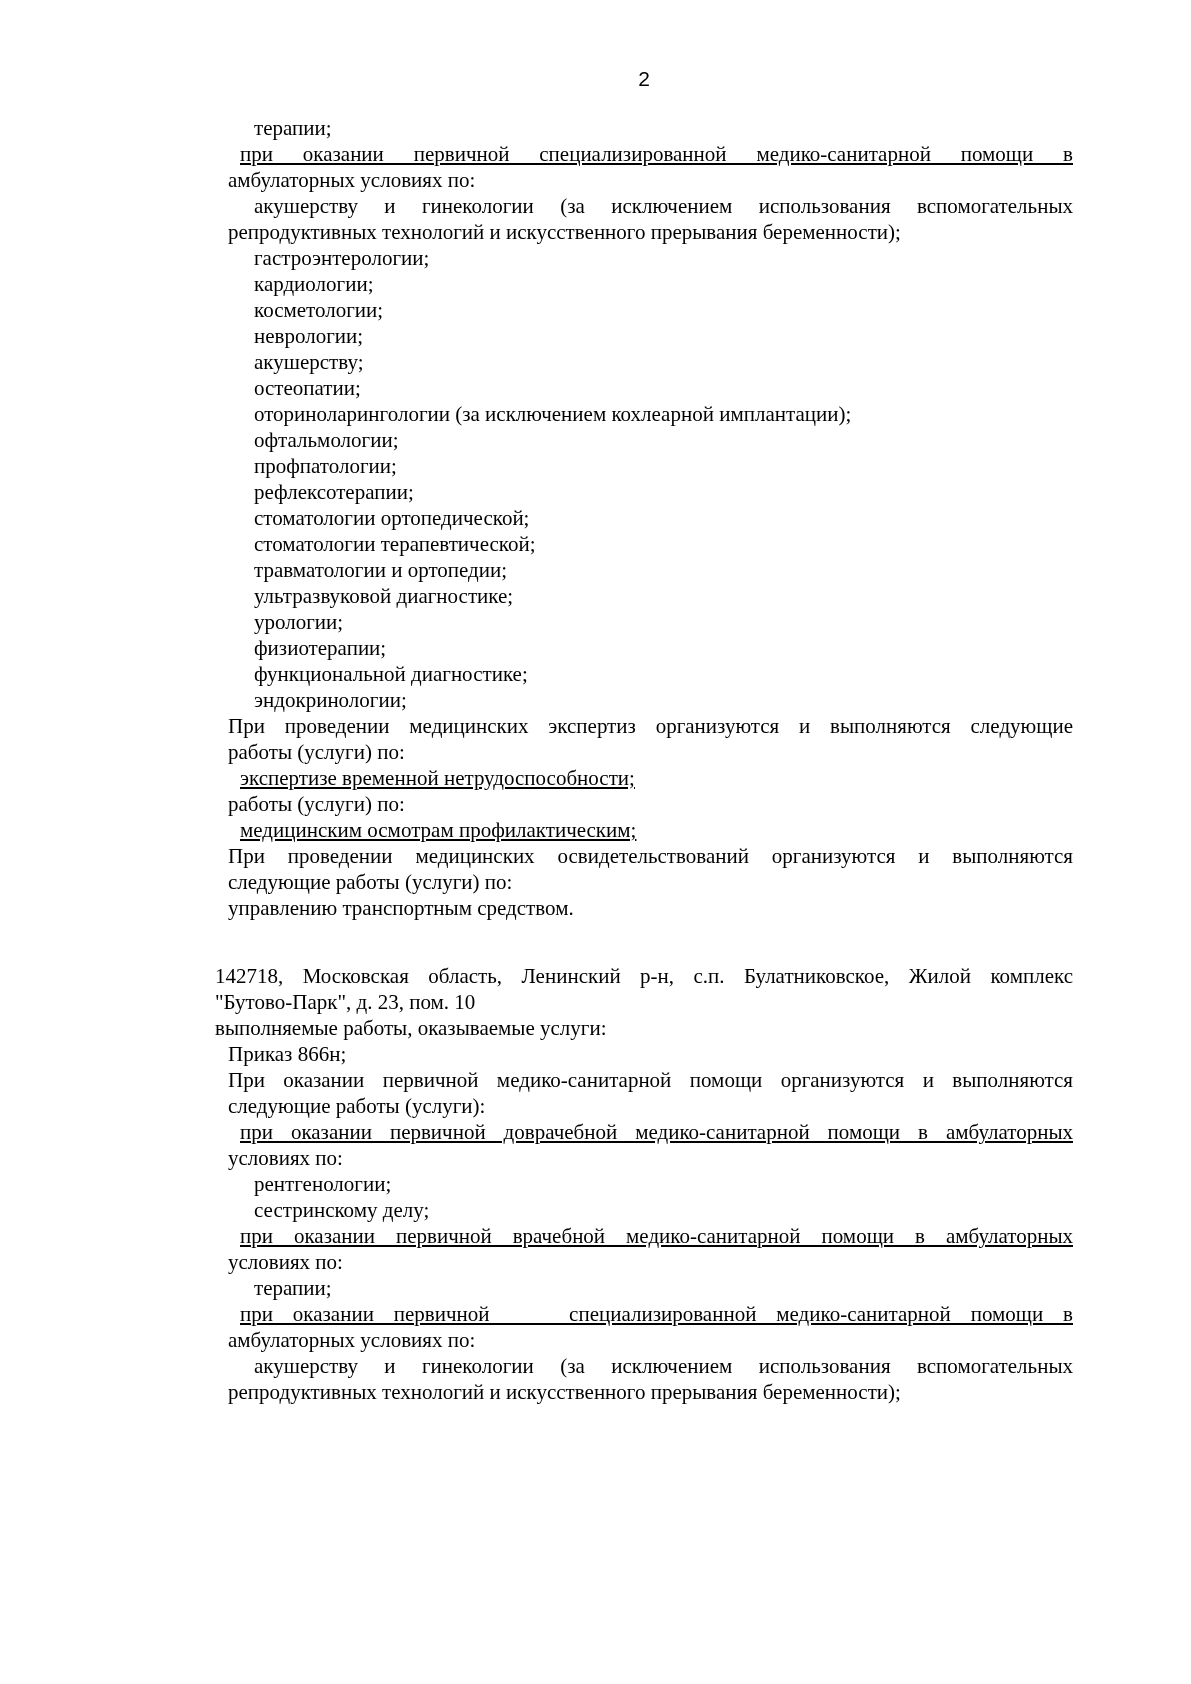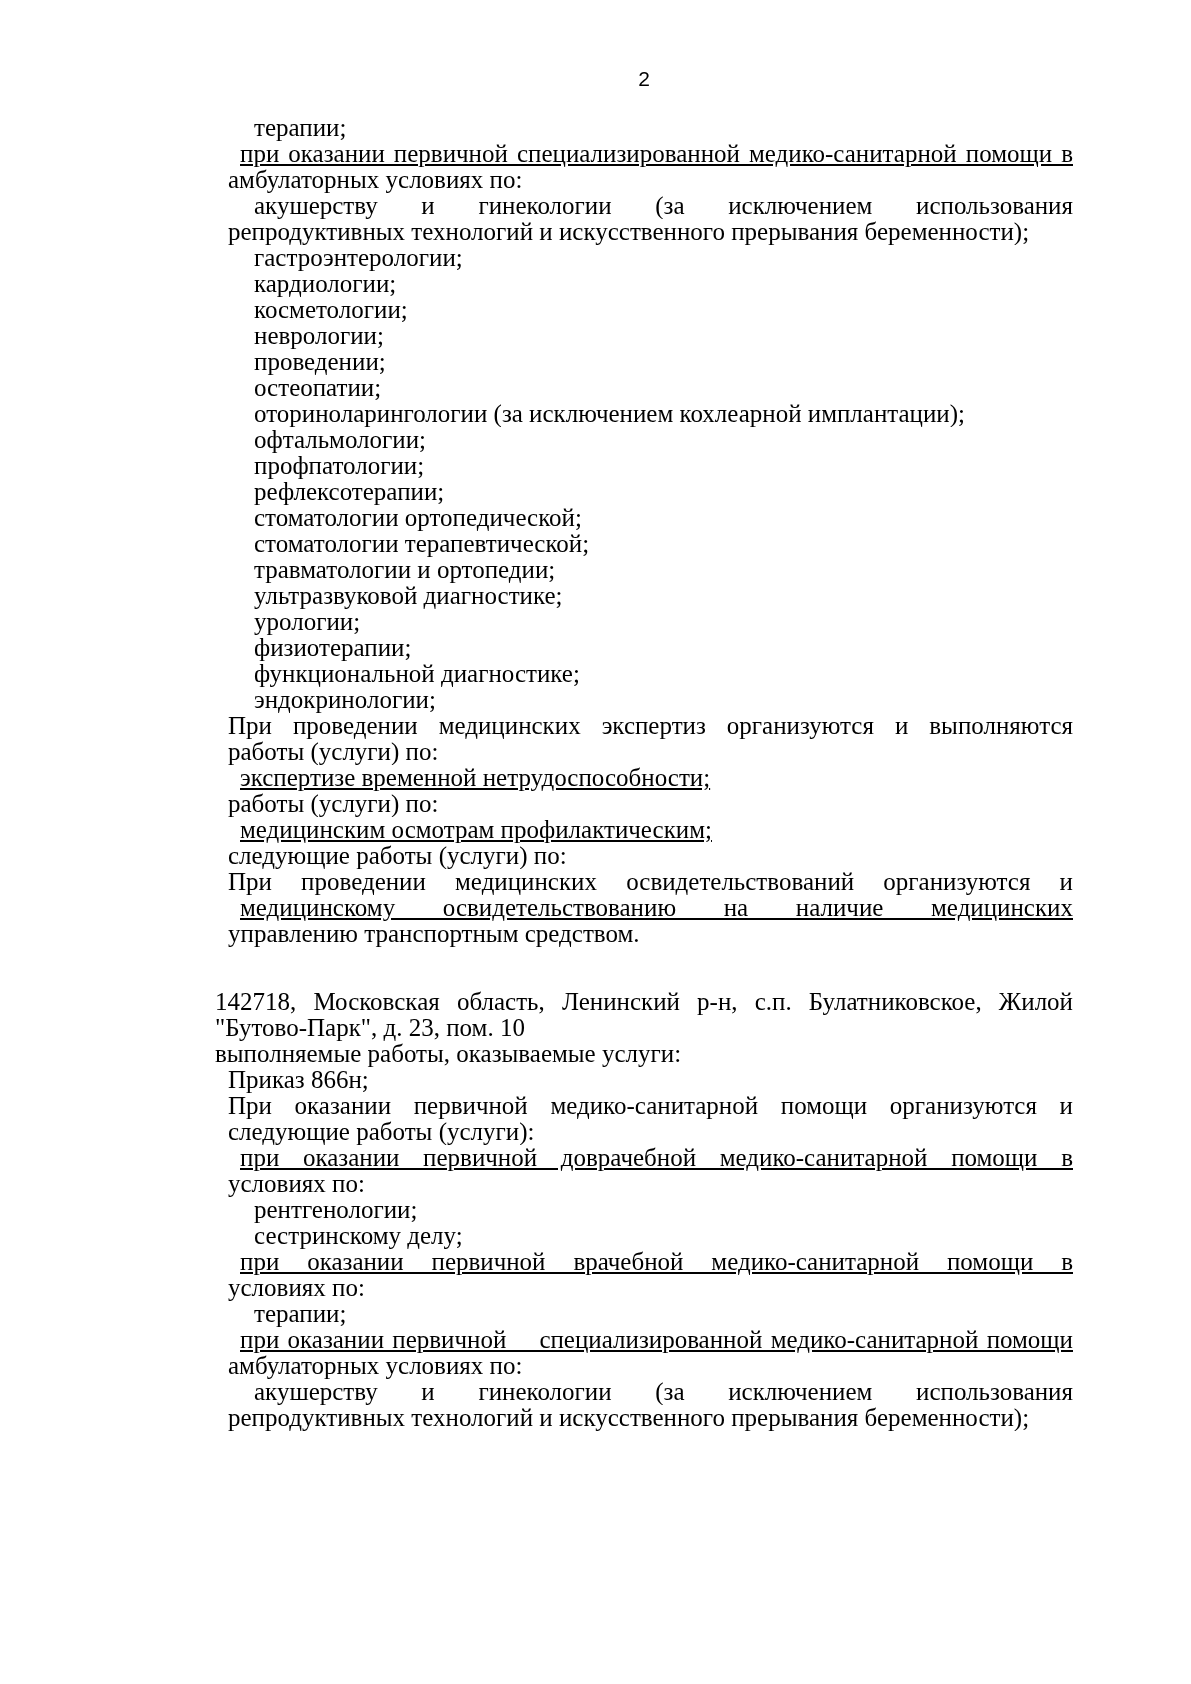--- a/index.html
+++ b/index.html
@@ -24,21 +24,21 @@
     text-align: center;
     font-family: "Liberation Sans", sans-serif;
     font-size: 21px;
     line-height: 26px;
   }
   .doc-body {
     position: absolute;
     top: 115px;
     left: 215px;
     width: 858px;
-    font-size: 25px;
+    font-size: 21px;
     line-height: 26px;
   }
   .section + .section {
     margin-top: 42px; 
   }
   .line {
     height: 26px;
     overflow: hidden;
   }
   
@@ -63,42 +63,41 @@
       <div class="section">
         <div class="line ind3">терапии;</div>
         <div class="line ind2 jl">при оказании первичной специализированной медико-санитарной помощи в</div>
         <div class="line ind1">амбулаторных условиях по:</div>
         <div class="line ind3 jl">акушерству и гинекологии (за исключением использования вспомогательных</div>
         <div class="line ind1">репродуктивных технологий и искусственного прерывания беременности);</div>
         <div class="line ind3">гастроэнтерологии;</div>
         <div class="line ind3">кардиологии;</div>
         <div class="line ind3">косметологии;</div>
         <div class="line ind3">неврологии;</div>
-        <div class="line ind3">проведении;</div>
+        <div class="line ind3">акушерству;</div>
         <div class="line ind3">остеопатии;</div>
         <div class="line ind3">оториноларингологии (за исключением кохлеарной имплантации);</div>
         <div class="line ind3">офтальмологии;</div>
         <div class="line ind3">профпатологии;</div>
         <div class="line ind3">рефлексотерапии;</div>
         <div class="line ind3">стоматологии ортопедической;</div>
         <div class="line ind3">стоматологии терапевтической;</div>
         <div class="line ind3">травматологии и ортопедии;</div>
         <div class="line ind3">ультразвуковой диагностике;</div>
         <div class="line ind3">урологии;</div>
         <div class="line ind3">физиотерапии;</div>
         <div class="line ind3">функциональной диагностике;</div>
         <div class="line ind3">эндокринологии;</div>
         <div class="line ind1 jl">При проведении медицинских экспертиз организуются и выполняются следующие</div>
         <div class="line ind1">работы (услуги) по:</div>
         <div class="line ind2">экспертизе временной нетрудоспособности;</div>
         <div class="line ind1">работы (услуги) по:</div>
         <div class="line ind2">медицинским осмотрам профилактическим;</div>
+        <div class="line ind1 jl">При проведении медицинских освидетельствований организуются и выполняются</div>
         <div class="line ind1">следующие работы (услуги) по:</div>
-        <div class="line ind1 jl">При проведении медицинских освидетельствований организуются и выполняются</div>
-        <div class="line ind2 jl">медицинскому освидетельствованию на наличие медицинских противопоказаний к</div>
         <div class="line ind1">управлению транспортным средством.</div>
       </div>
       <div class="section">
         <div class="line ind0 jl">142718, Московская область, Ленинский р-н, с.п. Булатниковское, Жилой комплекс</div>
         <div class="line ind0">"Бутово-Парк", д. 23, пом. 10</div>
         <div class="line ind0">выполняемые работы, оказываемые услуги:</div>
         <div class="line ind1">Приказ 866н;</div>
         <div class="line ind1 jl">При оказании первичной медико-санитарной помощи организуются и выполняются</div>
         <div class="line ind1">следующие работы (услуги):</div>
         <div class="line ind2 jl">при оказании первичной доврачебной медико-санитарной помощи в амбулаторных</div>

